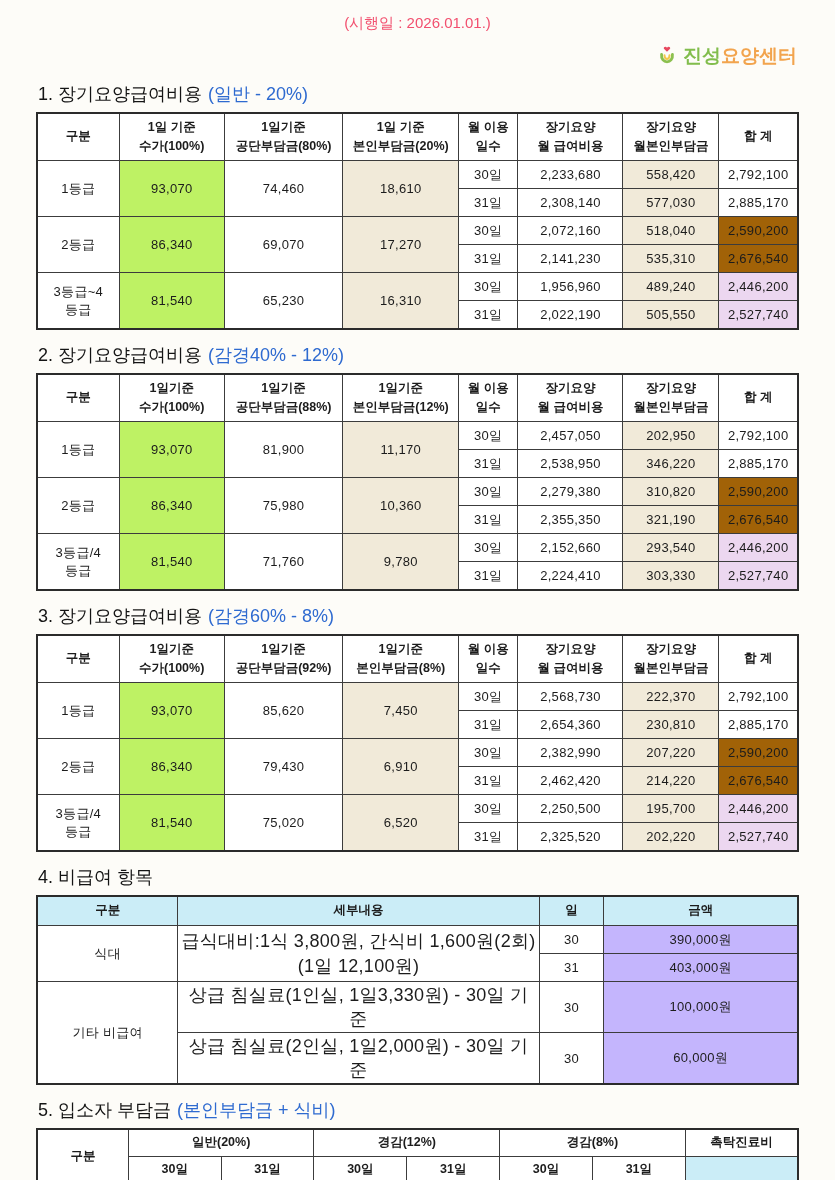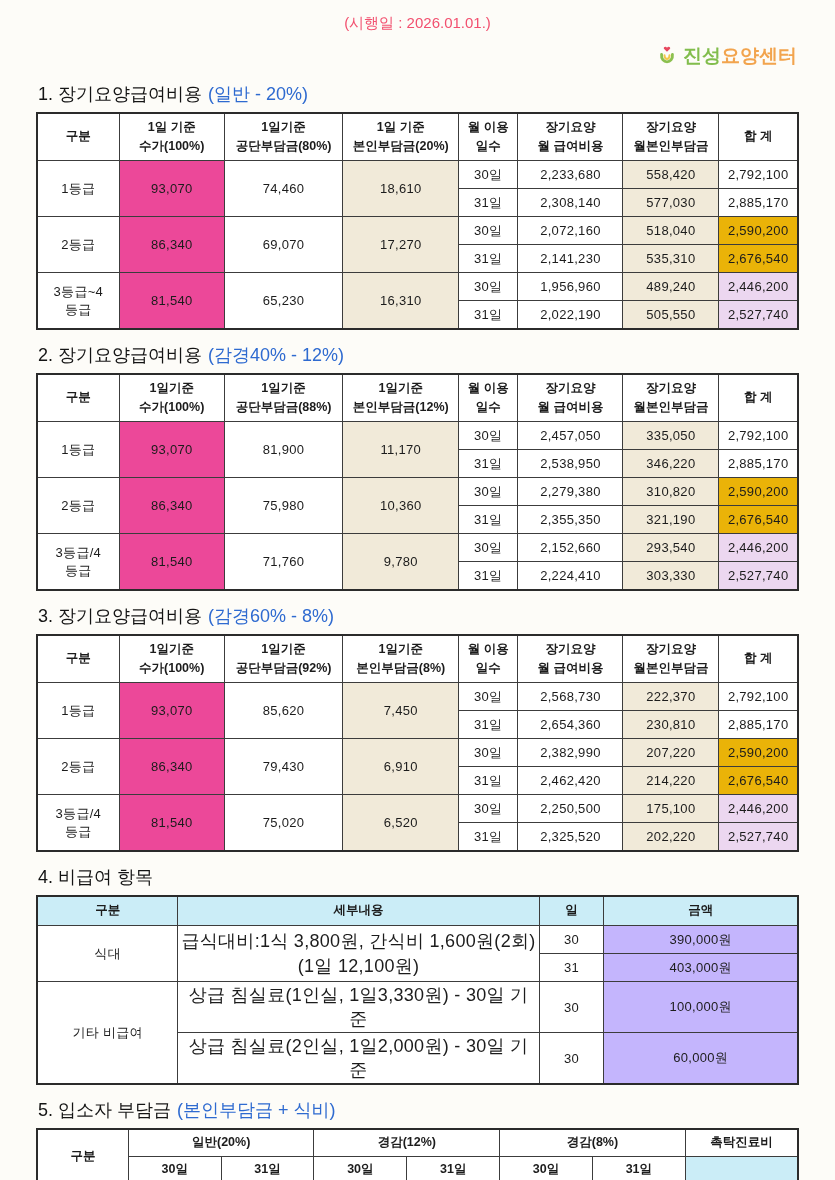--- a/index.html
+++ b/index.html
@@ -17,23 +17,23 @@
   .logo-text{font-size:19px;font-weight:700;}
   .logo-green{color:#82bd4d;}
   .logo-orange{color:#f2a44e;}
   .sec-h{font-size:18px;font-weight:400;color:#141414;margin:13px 0 6px 2px;}
   .sec-sub{color:#2e6ad0;margin-left:6px;}
   table{width:100%;border-collapse:collapse;border:2px solid #2b2b2b;table-layout:fixed;background:#fff;}
   th,td{border:1px solid #3c3c3c;text-align:center;vertical-align:middle;padding:1px 2px;font-size:13px;}
   th{font-weight:700;white-space:pre-line;line-height:1.55;height:44px;font-size:12.5px;}
   td{height:25px;letter-spacing:.3px;}
   .pre{white-space:pre-line;line-height:1.35;}
-  .bg-cyan{background:#ec4899;}
+  .bg-cyan{background:#bef264;}
   .bg-tan{background:#f1ead9;}
-  .bg-green{background:#eab308;}
+  .bg-green{background:#a16207;}
   .bg-purp{background:#ecd7f0;}
   .bg-lav{background:#22c55e;}
   .bg-hdrcyan{background:#cbedf7;}
   .bg-gray{background:#c4b5fd;}
   
   .ct .w0{width:10.8%;}.ct .w1{width:13.8%;}.ct .w2{width:15.6%;}.ct .w3{width:15.2%;}
   .ct .w4{width:7.8%;}.ct .w5{width:13.8%;}.ct .w6{width:12.6%;}.ct .w7{width:10.4%;}
   
   .nt .w0{width:18.5%;}.nt .w1{width:47.5%;}.nt .w2{width:8.5%;}.nt .w3{width:25.5%;}
   .nt th{height:26px;white-space:normal;}
@@ -176,21 +176,21 @@
 </tr>
     </thead>
 <tbody>
 <tr>
 <td rowspan="2" class="pre">1등급</td>
 <td rowspan="2" class="bg-cyan">93,070</td>
 <td rowspan="2">81,900</td>
 <td rowspan="2" class="bg-tan">11,170</td>
 <td>30일</td>
 <td>2,457,050</td>
-<td class="bg-tan">335,050</td>
+<td class="bg-tan">202,950</td>
 <td>2,792,100</td>
 </tr>
 <tr>
 <td>31일</td>
 <td>2,538,950</td>
 <td class="bg-tan">346,220</td>
 <td>2,885,170</td>
 </tr>
 <tr>
 <td rowspan="2" class="pre">2등급</td>
@@ -292,21 +292,21 @@
 <td class="bg-green">2,676,540</td>
 </tr>
 <tr>
 <td rowspan="2" class="pre">3등급/4
 등급</td>
 <td rowspan="2" class="bg-cyan">81,540</td>
 <td rowspan="2">75,020</td>
 <td rowspan="2" class="bg-tan">6,520</td>
 <td>30일</td>
 <td>2,250,500</td>
-<td class="bg-tan">175,100</td>
+<td class="bg-tan">195,700</td>
 <td class="bg-purp">2,446,200</td>
 </tr>
 <tr>
 <td>31일</td>
 <td>2,325,520</td>
 <td class="bg-tan">202,220</td>
 <td class="bg-purp">2,527,740</td>
 </tr>
 </tbody>
 </table>

